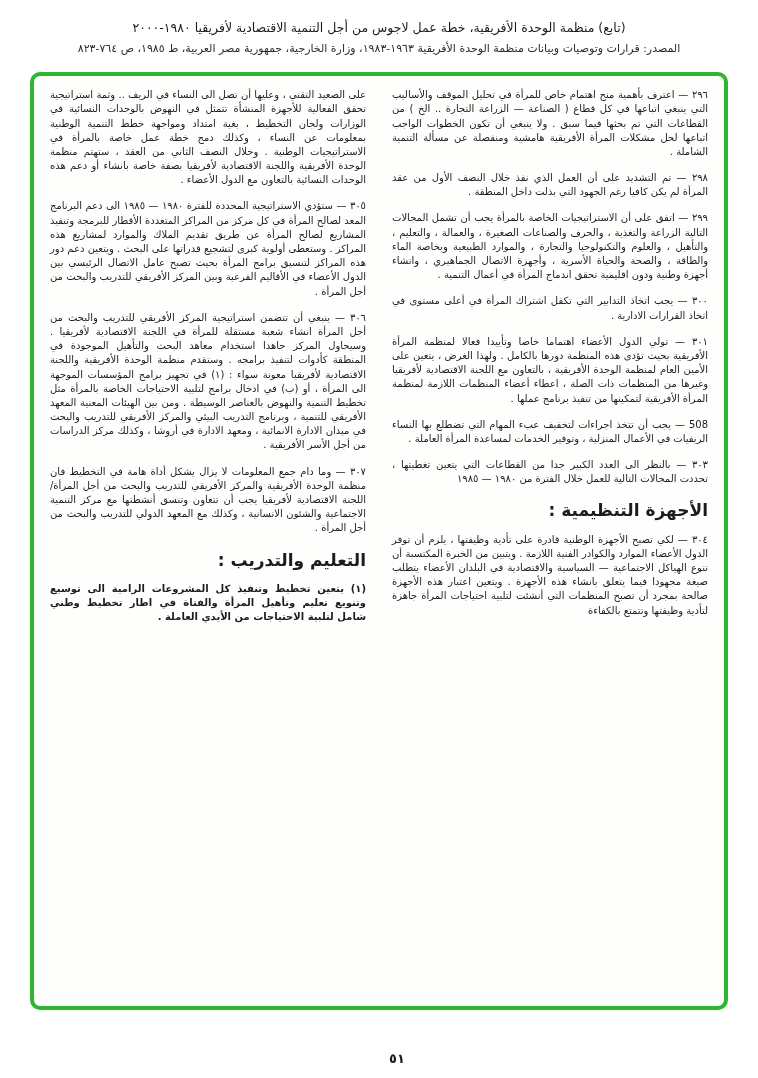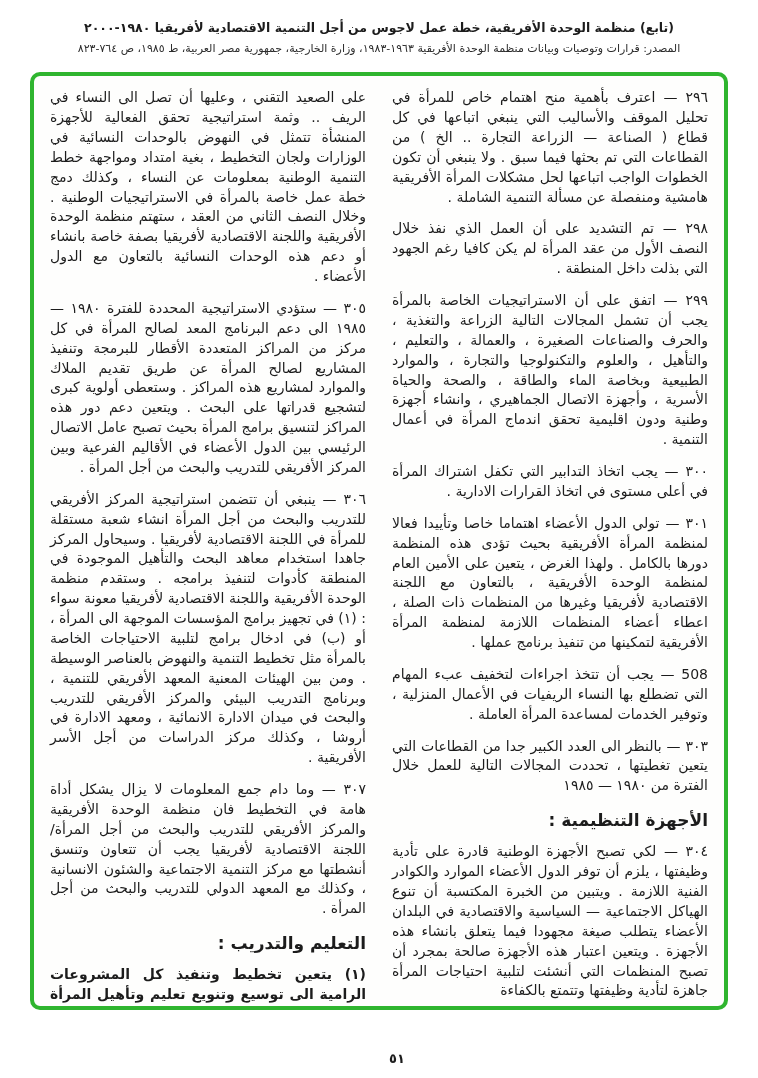--- a/index.html
+++ b/index.html
@@ -15,21 +15,21 @@
     color: #1c1c1c;
     position: relative;
     direction: rtl;
   }
   .doc-header {
     padding: 20px 24px 0 24px;
     text-align: center;
   }
   .doc-title {
     font-size: 12.5px;
-    font-weight: bold;
+    font-weight: normal;
     line-height: 1.35;
   }
   .doc-source {
     font-size: 11px;
     color: #2c2c2c;
     margin-top: 5px;
     line-height: 1.3;
   }
   .green-box {
     margin: 16px 30px 0 30px;
@@ -45,21 +45,21 @@
     display: flex;
     gap: 26px;
     height: 100%;
   }
   .col {
     flex: 1 1 0;
     min-width: 0;
   }
   .col p, .col h3 {
     margin: 0 0 12px 0;
-    font-size: 14px;
+    font-size: 10px;
     line-height: 1.42;
     text-align: justify;
     text-justify: inter-word;
   }
   .col h3 {
     font-weight: bold;
     font-size: 17px;
     margin-bottom: 10px;
   }
   .bold {

